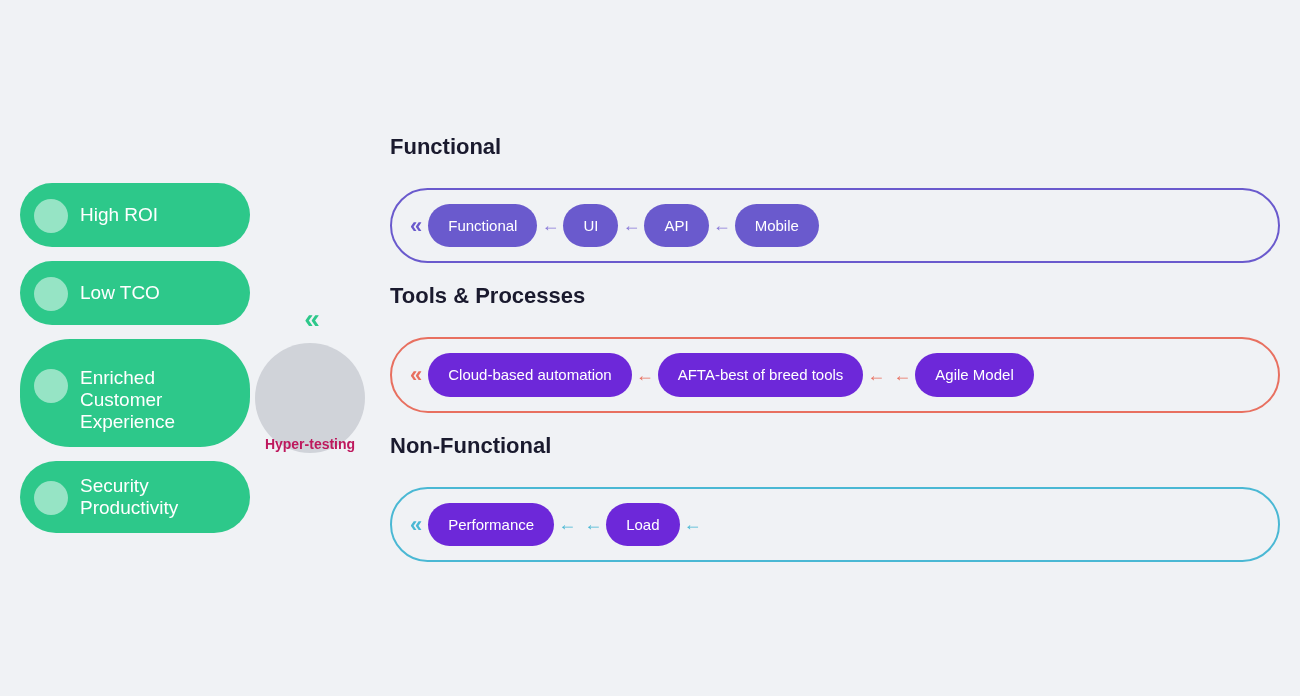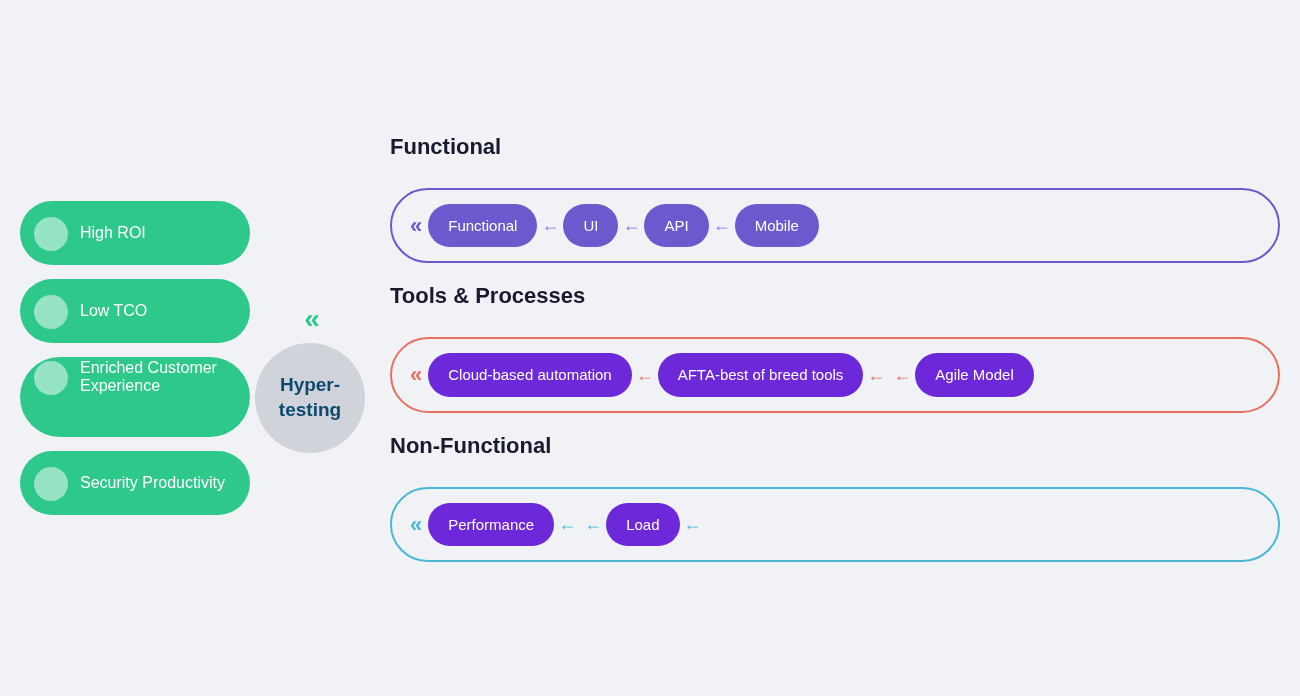--- a/index.html
+++ b/index.html
@@ -32,28 +32,28 @@
       margin-top: 20px;
     }
     .benefit-pill {
       background: #2dc88a;
       border-radius: 50px;
       padding: 14px 20px 14px 14px;
       display: flex;
       align-items: center;
       gap: 12px;
       color: white;
-      font-size: 16px;
+      font-size: 19px;
       font-weight: 500;
       min-height: 58px;
     }
     .benefit-pill.tall {
       min-height: 80px;
       align-items: flex-start;
-      padding-top: 2px;
+      padding-top: 28px;
     }
     .pill-circle {
       width: 34px;
       height: 34px;
       border-radius: 50%;
       background: rgba(255,255,255,0.5);
       flex-shrink: 0;
       margin-top: 2px;
     }
 
@@ -74,26 +74,26 @@
       font-weight: bold;
       margin-bottom: 8px;
       letter-spacing: -4px;
     }
     .hyper-circle {
       width: 110px;
       height: 110px;
       border-radius: 50%;
       background: #d0d3d9;
       display: flex;
-      align-items: center;
+      align-items: flex-end;
       justify-content: center;
       text-align: center;
-      font-size: 19px;
+      font-size: 14px;
       font-weight: 700;
-      color: #0c4a6e;
+      color: #be185d;
       line-height: 1.3;
     }
 
     
     .right-col {
       flex: 1;
       display: flex;
       flex-direction: column;
       gap: 20px;
       padding-left: 20px;

